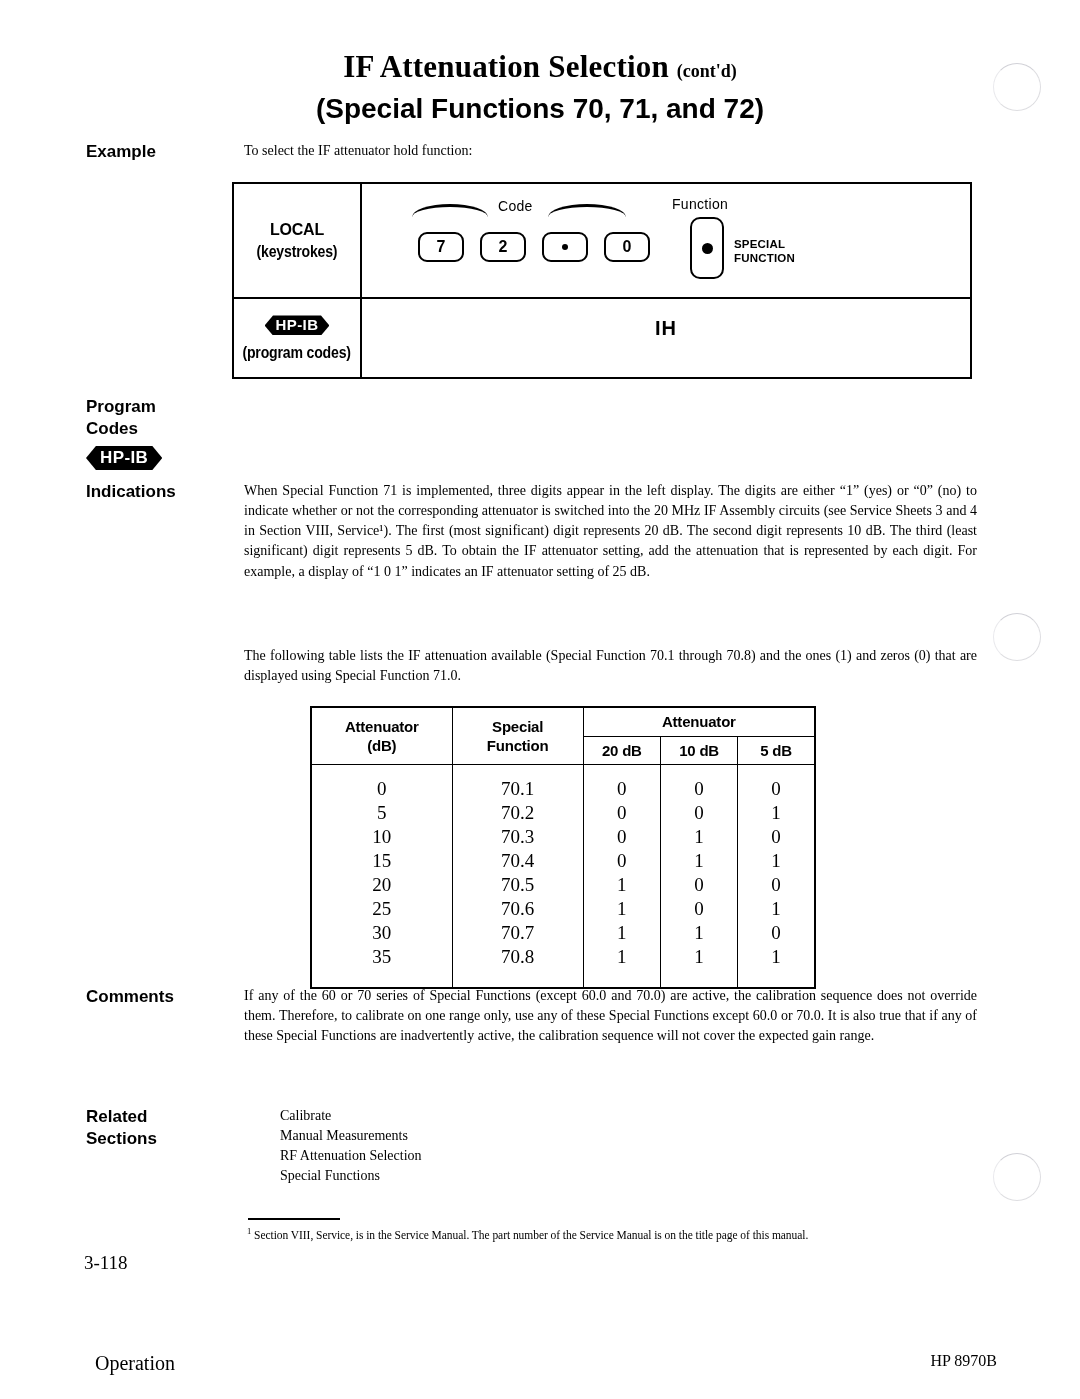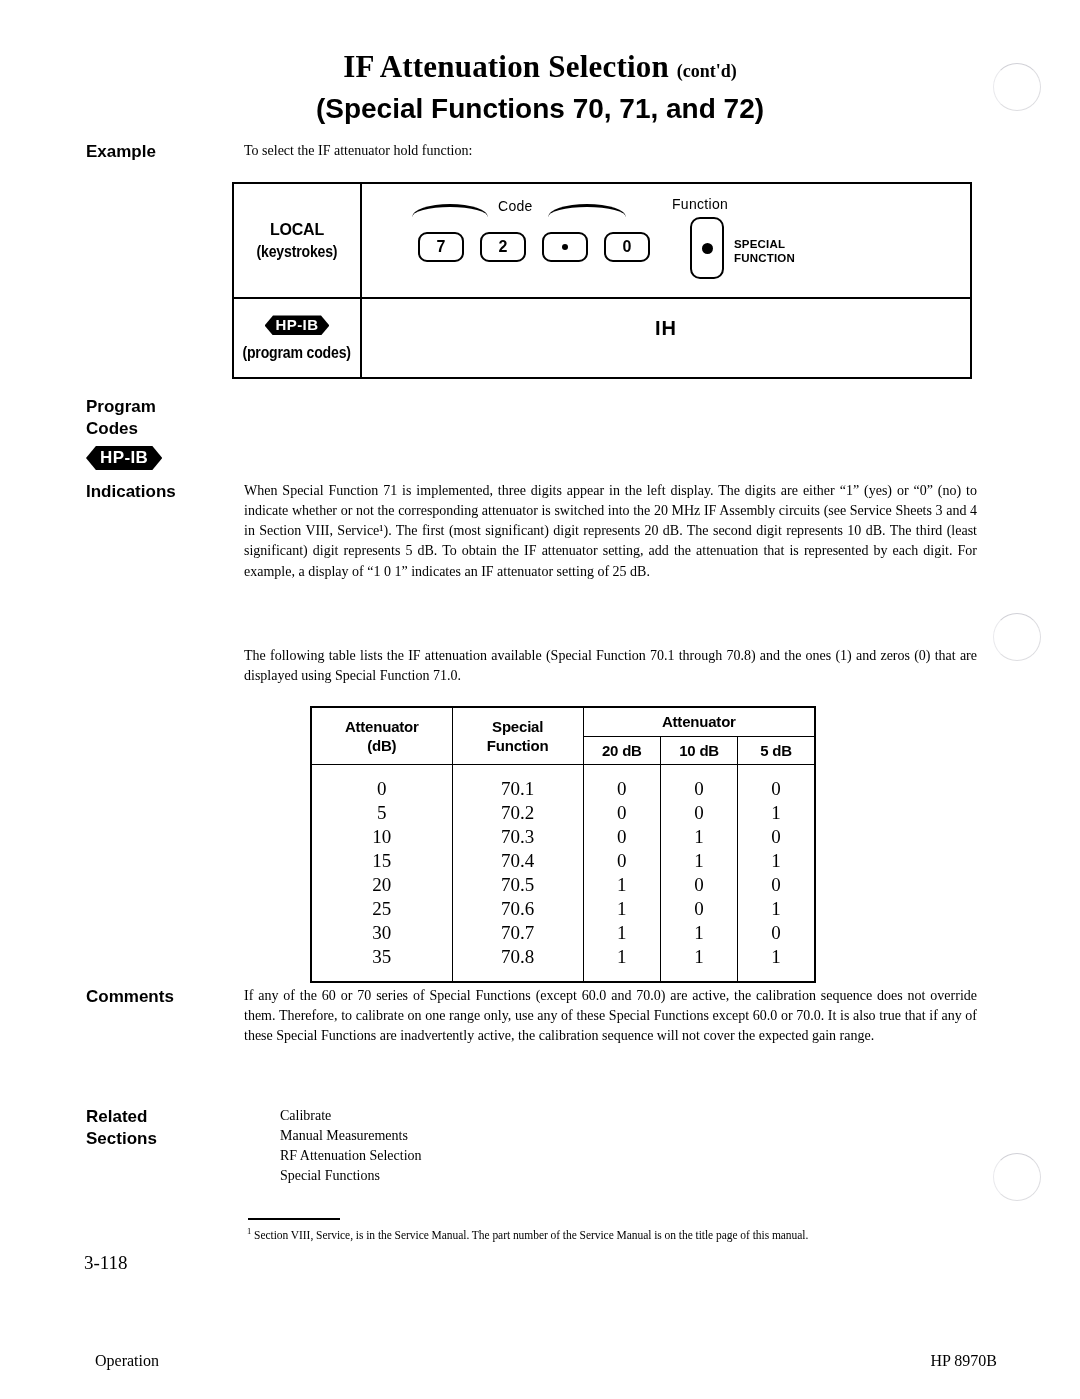--- a/index.html
+++ b/index.html
@@ -218,21 +218,21 @@
     letter-spacing: -.2px;
   }
   table.dt td {
     font-size: 19px;
     text-align: center;
     padding: 1px 2px;
     border-top: none;
     border-bottom: none;
   }
   table.dt tbody tr:first-child td { padding-top: 13px; }
-  table.dt tbody tr:last-child  td { padding-bottom: 13px; }
+  table.dt tbody tr:last-child  td { padding-bottom: 19px; }
   table.dt thead tr.hdr-bottom th { border-top: 1px solid #000; margin-left: 12px; }
   .col-att { width: 28%; }
   .col-sf  { width: 26%; }
   .col-sub { width: 15.33%; }
 
   
   .fn-rule {
     position: absolute;
     left: 248px;
     top: 1218px;
@@ -249,21 +249,21 @@
     letter-spacing: -.05px;
   }
   .footnote sup { font-size: 8.5px; }
 
   .page-num {
     position: absolute;
     left: 84px;
     top: 1252px;
     font-size: 19px;
   }
-  .footer-left  { position: absolute; left: 95px;  top: 1352px; font-size: 16px; }
+  .footer-left  { position: absolute; left: 95px;  top: 1352px; font-size: 20px; }
   .footer-right { position: absolute; right: 83px; top: 1352px; font-size: 16px; }
 </style>
 </head>
 <body>
 
 <div class="page">
 
   <div class="punch-hole" style="left:993px; top:63px;"></div>
   <div class="punch-hole" style="left:993px; top:613px;"></div>
   <div class="punch-hole" style="left:993px; top:1153px;"></div>

